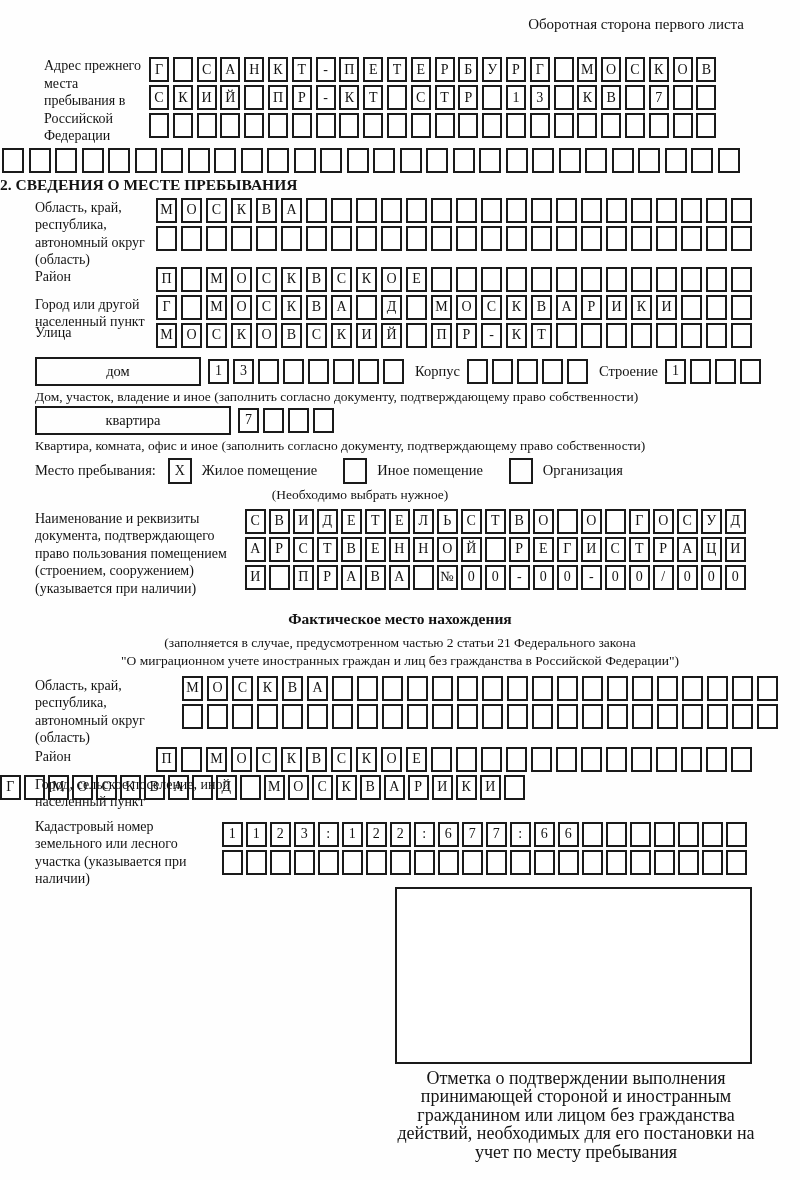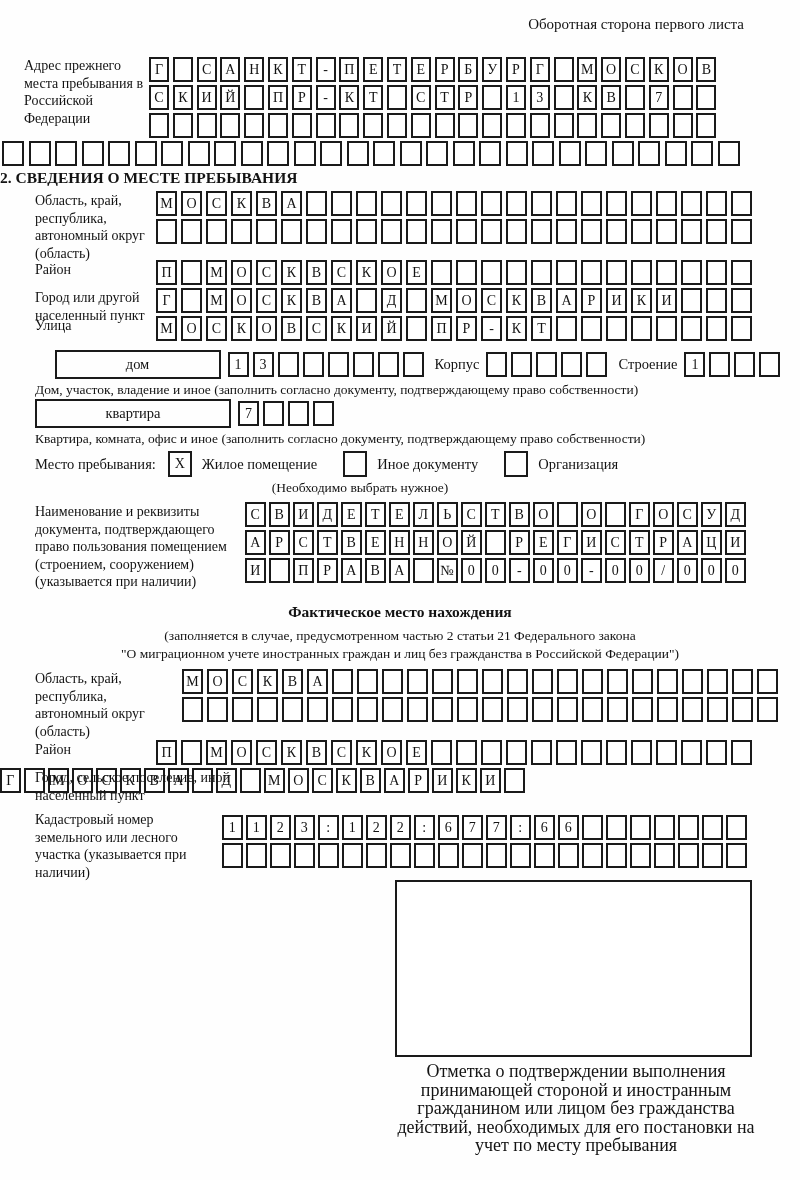--- a/index.html
+++ b/index.html
@@ -10,36 +10,36 @@
   .cells{display:flex;}
   .cell{height:25px;border:2px solid #1a1a1a;box-sizing:border-box;display:flex;
         align-items:center;justify-content:center;font-size:14px;flex:none;background:#fff;}
   .g-prev{gap:3.8px}.g-prev .cell{width:20px}
   .g-wide{gap:4.5px}.g-wide .cell{width:22px}
   .g-sec{gap:4px}.g-sec .cell{width:21px}
   .g-doc{gap:3.5px}.g-doc .cell{width:20.5px}
   .stack>.cells+.cells{margin-top:3px;}
   
   .blockA{display:flex;margin-top:24px;}
-  .wA{width:149px;padding-left:24px;box-sizing:border-box;}
+  .wA{width:149px;padding-left:44px;box-sizing:border-box;}
   .lbl{font-size:14px;line-height:17.5px;}
   .rowrel{position:relative;}
   .abslbl{position:absolute;left:35px;top:1px;}
   .pl156{padding-left:156px}.pl182{padding-left:182px}.pl222{padding-left:222px}
   .pl231{}.pl245{padding-left:245px}
   .w121{width:121px}.w145{width:145px}.w187{width:187px}.w196{width:196px}.w208{width:208px}
   .row4{margin:3px 0 0 2px;}
   .note{font-size:13.5px;line-height:17px;}
   .center{text-align:center;margin-top:5px;}
   .leftnote{margin-left:35px;margin-top:2px;}
   .title{font-weight:bold;font-size:15.5px;text-align:left;margin-top:3px;}
   .titleF{font-weight:bold;font-size:15.5px;text-align:center;margin-top:20px;}
   .mt4{margin-top:4px}.mt16{margin-top:16px}.mt3{margin-top:3px}.mt6{margin-top:6px}
   .mt18{margin-top:18px}.mt22{margin-top:22px}
-  .houserow{display:flex;align-items:center;margin:9px 0 0 35px;justify-content:center;}
+  .houserow{display:flex;align-items:center;margin:9px 0 0 35px;}
   .aptrow{display:flex;align-items:center;margin:1px 0 0 35px;}
   .field-box{height:29px;border:2px solid #1a1a1a;box-sizing:border-box;display:flex;
              align-items:center;justify-content:center;font-size:14.5px;margin-right:7px;flex:none;}
   .w166{width:166px}.w196b{width:196px}
   .inlbl{margin:0 7px 0 11px;font-size:14.5px;white-space:nowrap;}
   .stayrow{display:flex;align-items:center;margin:4px 0 0 35px;font-size:14.5px;}
   .checkbox{width:24px;height:26px;border:2px solid #1a1a1a;box-sizing:border-box;display:flex;
             align-items:center;justify-content:center;font-size:14px;flex:none;}
   .staylbl{margin-right:12px;}
   .opttext{margin:0 26px 0 10px;}
@@ -358,21 +358,21 @@
         <div class="cell"></div>
       </div>
   </div>
   <div class="note leftnote">Квартира, комната, офис и иное (заполнить согласно документу, подтверждающему право собственности)</div>
 
   <div class="stayrow">
     <div class="staylbl">Место пребывания:</div>
     <div class="checkbox">X</div>
     <div class="opttext">Жилое помещение</div>
     <div class="checkbox"></div>
-    <div class="opttext">Иное документу</div>
+    <div class="opttext">Иное помещение</div>
     <div class="checkbox"></div>
     <div class="opttext">Организация</div>
   </div>
   <div class="note staynote">(Необходимо выбрать нужное)</div>
 
   <div class="rowrel pl245 mt6">
     <div class="lbl abslbl w208">Наименование и реквизиты документа, подтверждающего право пользования помещением (строением, сооружением) (указывается при наличии)</div>
     <div class="stack">
       <div class="cells g-doc">
           <div class="cell">С</div>

